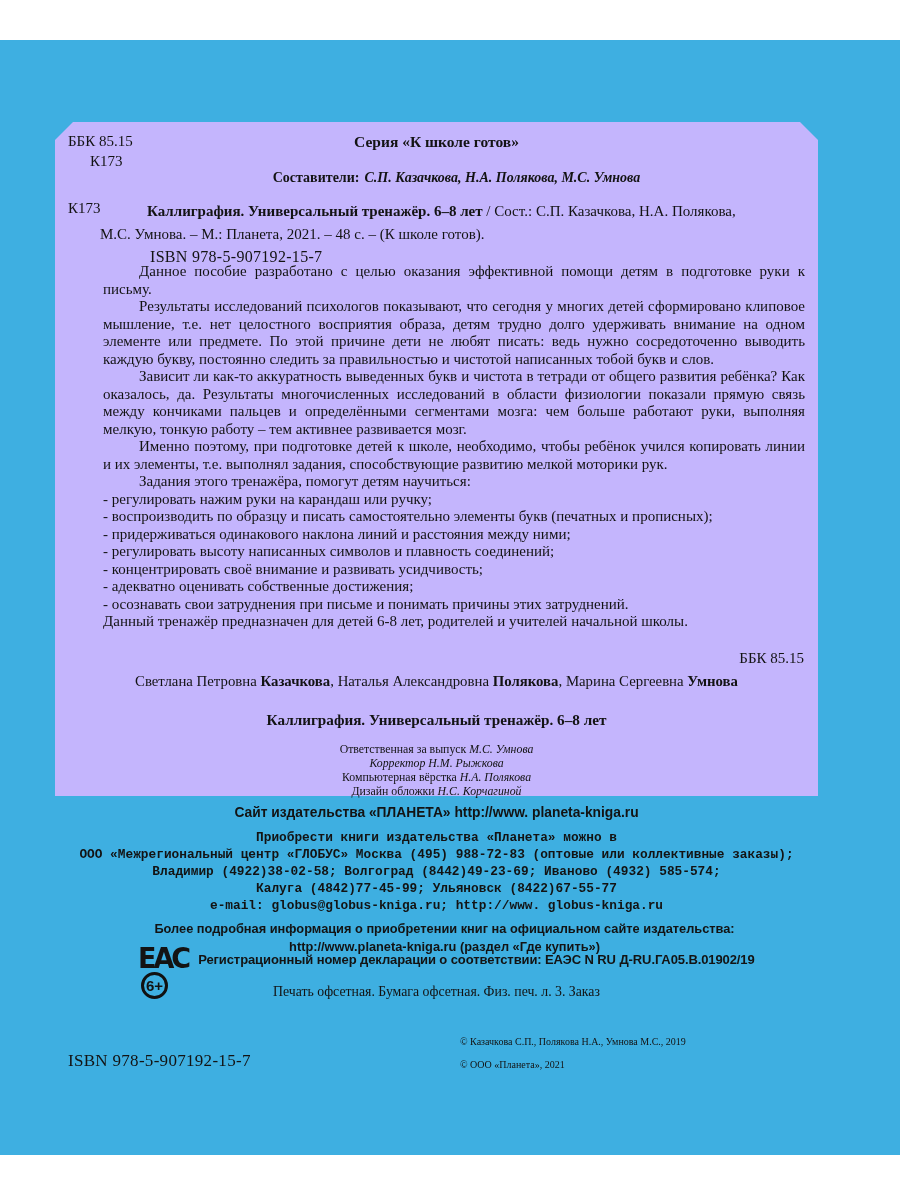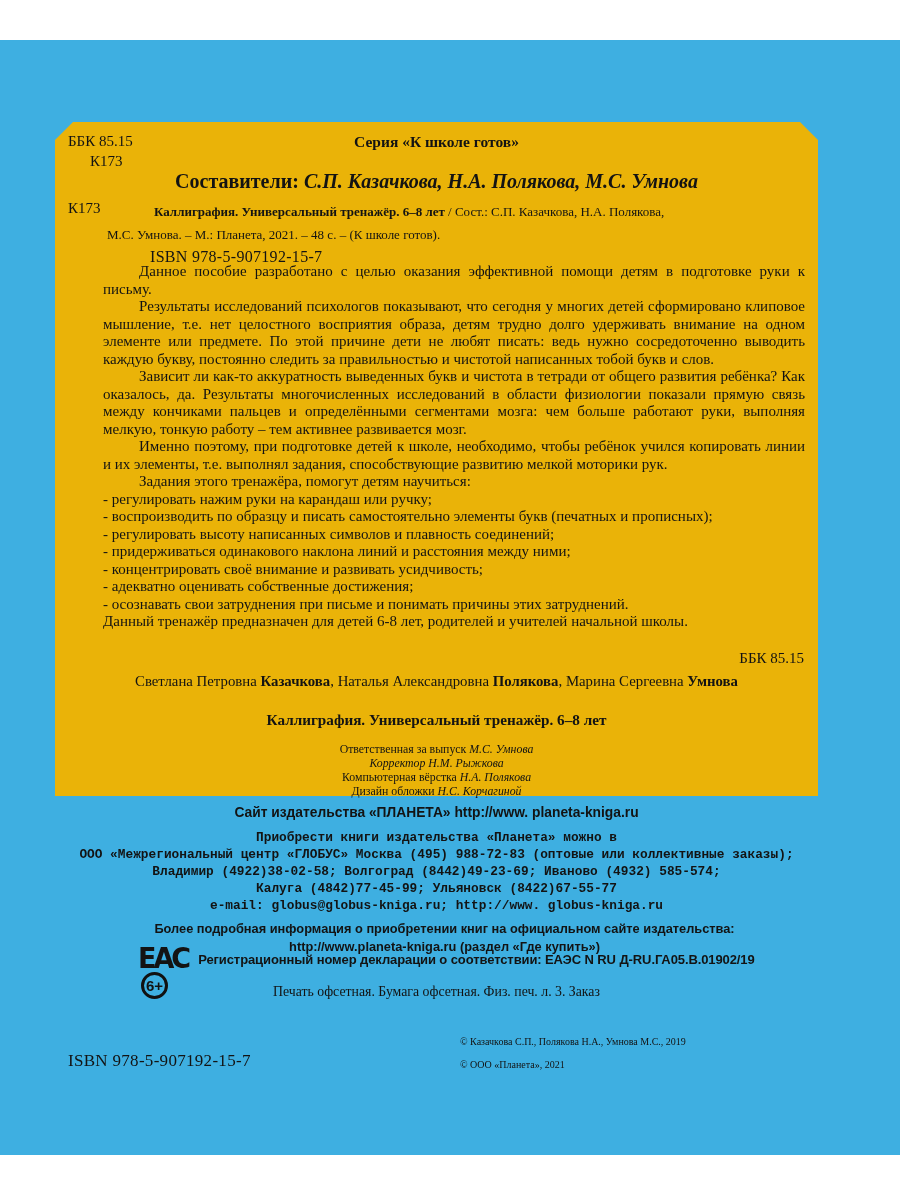--- a/index.html
+++ b/index.html
@@ -7,32 +7,32 @@
     width:900px;height:1200px;position:relative;background:#ffffff;
     font-family:"Liberation Serif", serif;color:#131313;
     -webkit-font-smoothing:antialiased;
   }
   .backdrop{
     position:absolute;left:0;top:40px;width:900px;height:1115px;
     background:#3eafe1;
   }
   .page{
     position:absolute;left:55px;top:122px;width:763px;height:674px;
-    background:#eab308;
+    background:#c4b5fd;
     clip-path:polygon(18px 0,745px 0,763px 18px,763px 935px,745px 953px,18px 953px,0 935px,0 18px);
   }
   .page > div{position:absolute;}
   
   .bbk{left:13px;top:9px;font-size:15px;line-height:20px;}
   .bbk .code2{padding-left:22px;}
   .series{left:0;top:11px;width:100%;text-align:center;font-weight:bold;font-size:15.5px;}
-  .compilers{left:0;top:48px;width:100%;text-align:center;font-size:20px;font-weight:bold;}
+  .compilers{left:0;top:48px;width:100%;text-align:center;font-size:14px;font-weight:bold;padding-left:20px;}
   .compilers .names{font-style:italic;margin-left:5px;}
   .catalog-code{left:13px;top:78px;font-size:15px;}
-  .catalog{left:52px;top:78px;width:710px;font-size:13px;line-height:23px;}
+  .catalog{left:45px;top:78px;width:710px;font-size:15px;line-height:23px;}
   .catalog .l1{text-indent:47px;}
   .catalog .ct-bold{font-weight:bold;}
   .isbn-top{left:95px;top:126px;font-size:16px;letter-spacing:.3px;}
   
   .body-text{left:48px;top:141px;width:702px;font-size:15px;line-height:17.5px;text-align:justify;}
   .body-text p{margin:0;}
   .body-text p.indent{text-indent:36px;}
   .bbk-right{right:14px;top:528px;font-size:15px;}
   
   .authors{left:0;top:551px;width:100%;text-align:center;font-size:14.8px;}
@@ -90,22 +90,22 @@
     <div class="isbn-top">ISBN 978-5-907192-15-7</div>
 
     <div class="body-text">
       <p class="indent">Данное пособие разработано с целью оказания эффективной помощи детям в подготовке руки к письму.</p>
       <p class="indent">Результаты исследований психологов показывают, что сегодня у многих детей сформировано клиповое мышление, т.е. нет целостного восприятия образа, детям трудно долго удерживать внимание на одном элементе или предмете. По этой причине дети не любят писать: ведь нужно сосредоточенно выводить каждую букву, постоянно следить за правильностью и чистотой написанных тобой букв и слов.</p>
       <p class="indent">Зависит ли как-то аккуратность выведенных букв и чистота в тетради от общего развития ребёнка? Как оказалось, да. Результаты многочисленных исследований в области физиологии показали прямую связь между кончиками пальцев и определёнными сегментами мозга: чем больше работают руки, выполняя мелкую, тонкую работу – тем активнее развивается мозг.</p>
       <p class="indent">Именно поэтому, при подготовке детей к школе, необходимо, чтобы ребёнок учился копировать линии и их элементы, т.е. выполнял задания, способствующие развитию мелкой моторики рук.</p>
       <p class="indent">Задания этого тренажёра, помогут детям научиться:</p>
       <p>- регулировать нажим руки на карандаш или ручку;</p>
       <p>- воспроизводить по образцу и писать самостоятельно элементы букв (печатных и прописных);</p>
+      <p>- придерживаться одинакового наклона линий и расстояния между ними;</p>
       <p>- регулировать высоту написанных символов и плавность соединений;</p>
-      <p>- придерживаться одинакового наклона линий и расстояния между ними;</p>
       <p>- концентрировать своё внимание и развивать усидчивость;</p>
       <p>- адекватно оценивать собственные достижения;</p>
       <p>- осознавать свои затруднения при письме и понимать причины этих затруднений.</p>
       <p>Данный тренажёр предназначен для детей 6-8 лет, родителей и учителей начальной школы.</p>
     </div>
 
     <div class="bbk-right">ББК 85.15</div>
 
     <div class="authors">
       <span>Светлана Петровна </span><span class="ab">Казачкова</span><span>, Наталья Александровна </span><span class="ab">Полякова</span><span>, Марина Сергеевна </span><span class="ab">Умнова</span>

